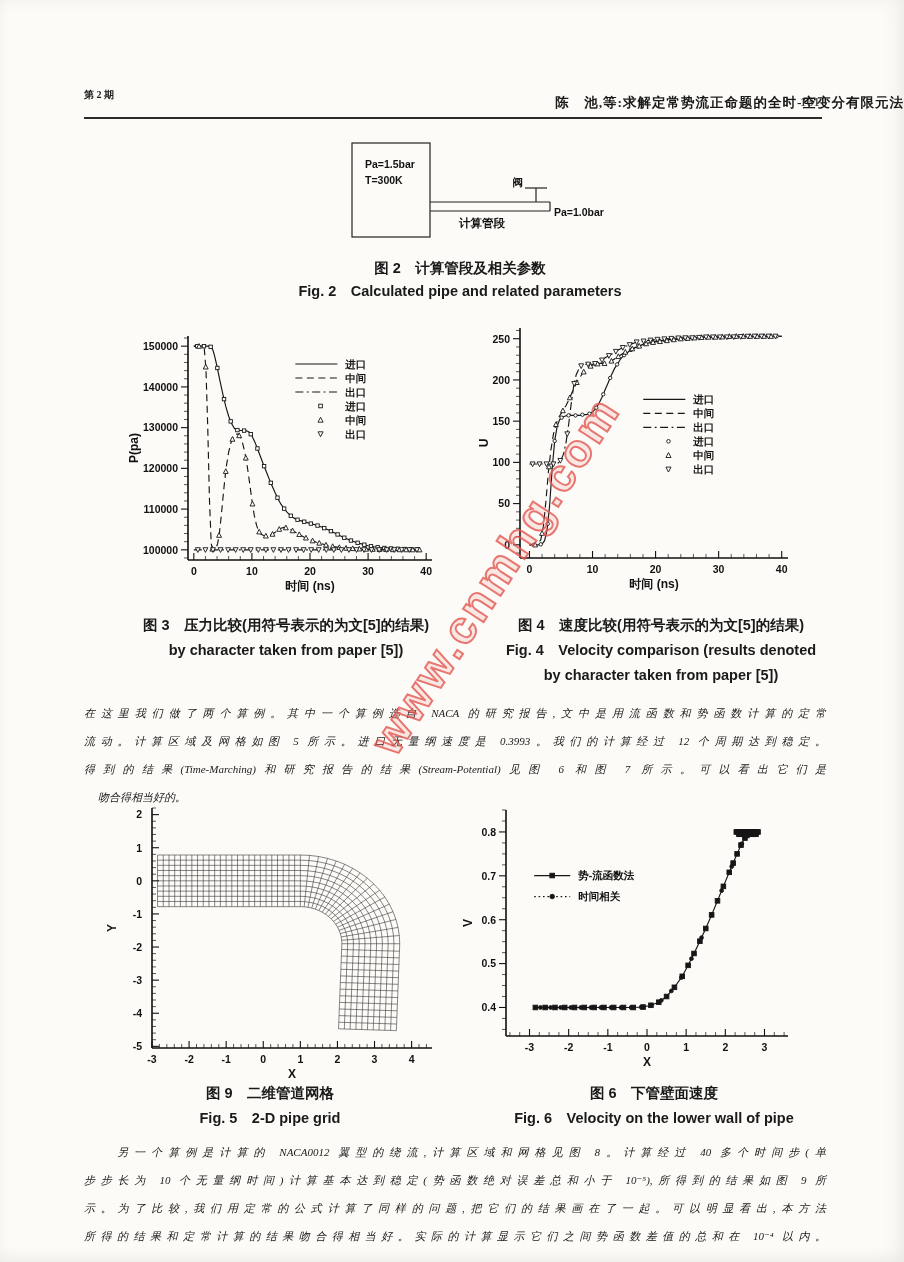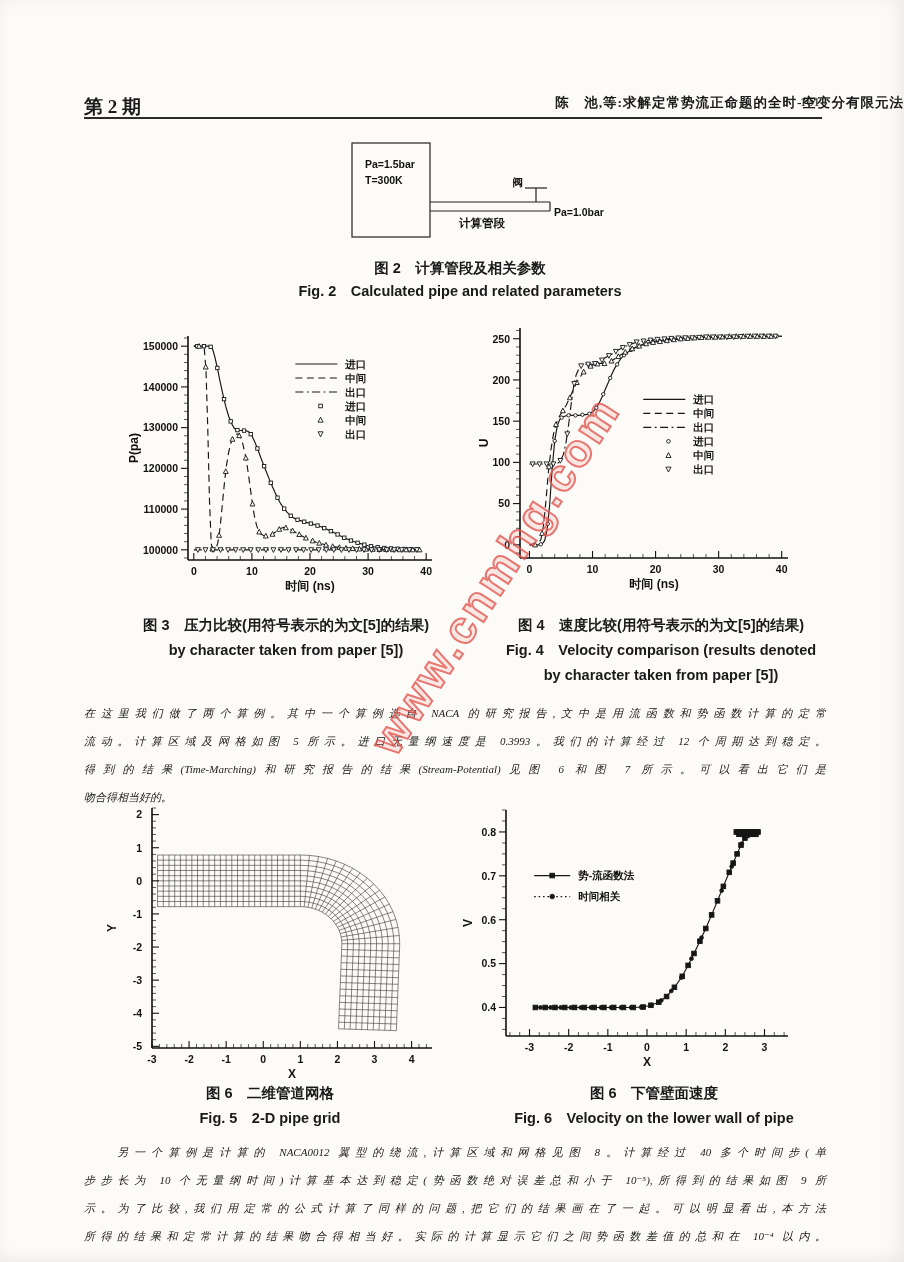--- a/index.html
+++ b/index.html
@@ -1,40 +1,40 @@
 <!DOCTYPE html>
 <html><head>
 <meta charset="utf-8">
 <style>
   html,body{margin:0;padding:0;background:#e8e6e2;}
   .page{position:relative;width:904px;height:1262px;background:#fcfbf8;overflow:hidden;
         box-shadow:inset -8px 0 18px rgba(0,0,0,.045), inset 0 -6px 14px rgba(0,0,0,.035);
         font-family:"Liberation Serif","DejaVu Serif",serif;color:#1a1a1a;}
   .abs{position:absolute;}
-  .hdr-issue{left:84px;top:94px;font-size:19px;font-weight:700;}
+  .hdr-issue{left:84px;top:88px;font-size:10px;font-weight:700;}
   .hdr-title{left:0;right:0;top:94px;text-align:right;font-size:13.5px;font-weight:700;letter-spacing:1px;}
   .hdr-page{right:84px;top:94px;font-size:13.5px;}
   .rule{left:84px;top:117px;width:738px;height:2px;background:#2b2b2b;}
   svg.chart, svg.diagram{position:absolute;overflow:visible;}
   svg text{font-family:"Liberation Sans","DejaVu Sans",sans-serif;}
   .ax{stroke:#111;stroke-width:1.6;fill:none;}
   .tk{stroke:#111;stroke-width:1.1;}
   .mn{stroke:#111;stroke-width:.7;}
   .tl{font-size:10.5px;font-weight:700;fill:#111;}
   .al{font-size:12px;font-weight:700;fill:#111;}
   .ser{fill:none;stroke:#161616;stroke-width:1.15;}
   .sl{stroke:#161616;stroke-width:1.2;fill:none;}
   .mesh{fill:none;stroke:#242424;stroke-width:.55;}
   .dia{stroke:#222;stroke-width:1.2;fill:none;}
   .dtxt{font-size:10.5px;font-weight:700;fill:#111;}
   .cap-zh{font-family:"Liberation Sans","DejaVu Sans",sans-serif;font-weight:700;font-size:14.5px;text-align:center;}
   .cap-en{font-family:Liberation Sans, sans-serif;font-weight:700;font-size:14.5px;text-align:center;}
   .para{left:84px;width:742px;font-size:11px;line-height:28px;font-style:italic;}
   .jline{text-align:justify;text-align-last:justify;}
-  .jline.last{text-align-last:left;}
+  .jline.last{text-align-last:left;margin-left:14px;}
   .indent{text-indent:33px;}
   .watermark{left:285px;top:548px;width:420px;text-align:center;
      font-family:"Liberation Sans","DejaVu Sans",sans-serif;font-weight:700;font-size:46px;letter-spacing:3px;
      transform:rotate(-57deg);transform-origin:center;opacity:.8;pointer-events:none;color:#e4554f;}
 </style>
 </head>
 <body>
 
 <div class="page">
 
@@ -757,21 +757,21 @@
       <rect x="296.275" y="36.57475728155336" width="4" height="4" fill="#161616" stroke="#161616" stroke-width="0.9"></rect>
       <line x1="76.2" y1="79.53999999999999" x2="112.2" y2="79.53999999999999" class="sl"></line>
       <rect x="91.9" y="77.24" width="4.6" height="4.6" fill="#161616" stroke="#161616" stroke-width="0.9"></rect>
       <text x="120.2" y="83.33999999999999" class="tl">势-流函数法</text>
       <line x1="76.2" y1="100.53999999999999" x2="112.2" y2="100.53999999999999" class="sl" stroke-dasharray="1.6 2.8"></line>
       <circle cx="94.2" cy="100.53999999999999" r="2.3" fill="#161616" stroke="#161616" stroke-width="0.9"></circle>
       <text x="120.2" y="104.33999999999999" class="tl">时间相关</text>
     </svg>
 
   <div class="abs" style="left:100px;top:1081px;width:340px">
-    <div class="cap-zh" style="line-height:25px">图 6　二维管道网格</div>
+    <div class="cap-zh" style="line-height:25px">图 9　二维管道网格</div>
     <div class="cap-en" style="line-height:24px">Fig. 5　2-D pipe grid</div>
   </div>
   <div class="abs" style="left:468px;top:1081px;width:372px">
     <div class="cap-zh" style="line-height:25px">图 6　下管壁面速度</div>
     <div class="cap-en" style="line-height:24px">Fig. 6　Velocity on the lower wall of pipe</div>
   </div>
 
   <div class="abs para" style="top:1138px">
     <div class="jline indent">另一个算例是计算的 NACA0012 翼型的绕流,计算区域和网格见图 8。计算经过 40 多个时间步(单</div>
     <div class="jline">步步长为 10 个无量纲时间)计算基本达到稳定(势函数绝对误差总和小于 10⁻⁵),所得到的结果如图 9 所</div>

